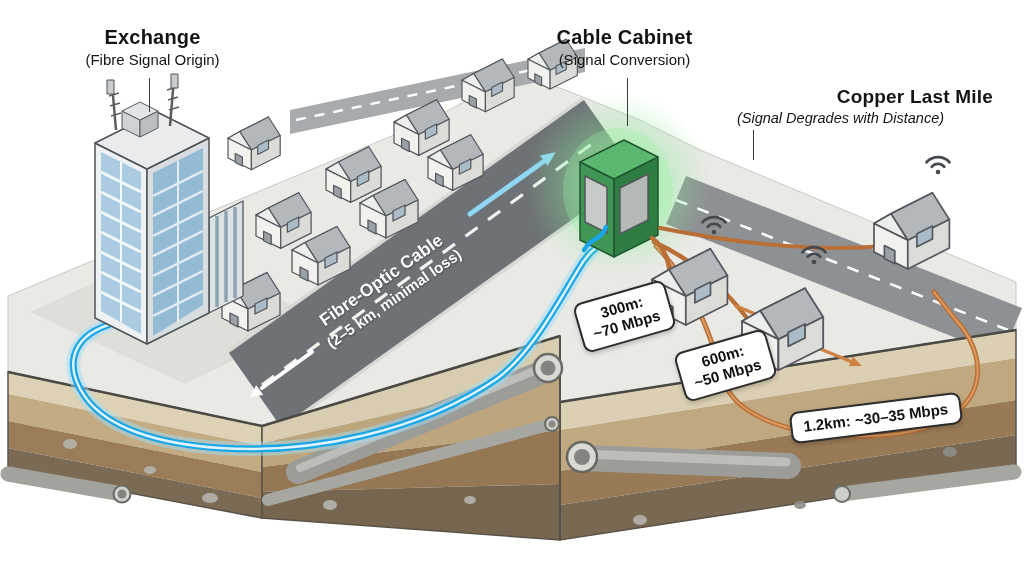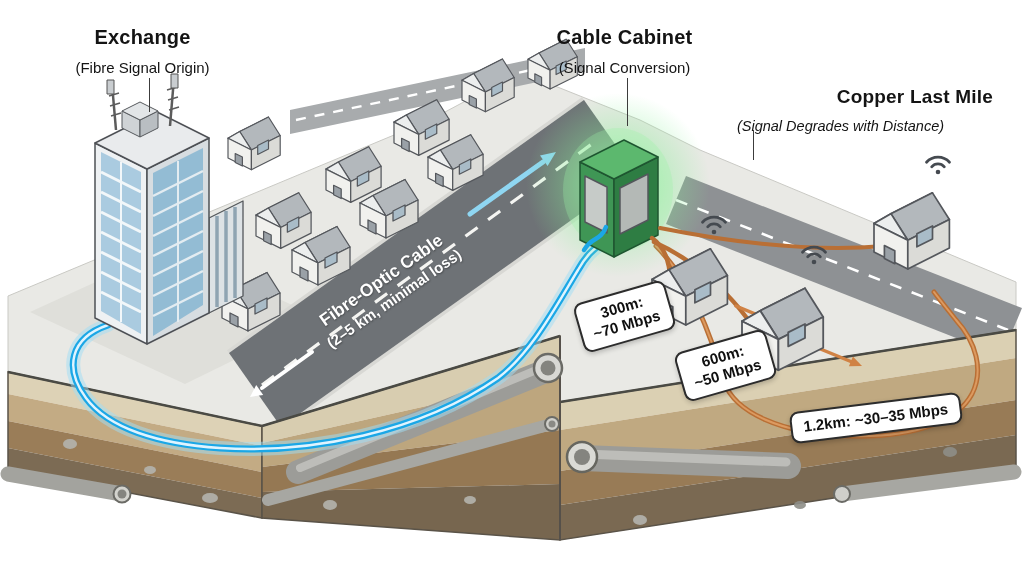--- a/index.html
+++ b/index.html
@@ -4,21 +4,21 @@
 <style>
   html,body{margin:0;padding:0;background:#fff;}
   .stage{
     position:relative;width:1024px;height:572px;overflow:hidden;background:#ffffff;
     font-family:"Liberation Sans","DejaVu Sans",sans-serif;
   }
   .stage svg{position:absolute;left:0;top:0;}
   .lab{position:absolute;text-align:center;color:#141414;}
   .lab-title{font-weight:bold;font-size:20px;letter-spacing:.2px;}
   .lab-title.sm{font-size:19px;text-align:right;}
-  .lab-sub{font-size:15px;margin-top:10px;}
+  .lab-sub{font-size:15px;margin-top:2px;}
   .lab-sub.sm{font-size:14.5px;font-style:italic;}
   .conn{position:absolute;width:0;border-left:1.6px solid #3c3c3c;}
   .roadtext{
     position:absolute;left:262px;top:268px;width:250px;text-align:center;color:#ffffff;
     transform:rotate(-35deg);transform-origin:50% 50%;text-shadow:0 1px 2px rgba(0,0,0,.4);
   }
   .rt1{font-size:17.5px;font-weight:bold;}
   .rt2{font-size:15px;font-weight:bold;margin-top:3px;}
   .callout{
     position:absolute;background:#ffffff;border:2px solid #2c2c2c;border-radius:9px;
@@ -253,21 +253,21 @@
     <use href="#house" transform="translate(742,352) scale(1.4)"></use>
     <use href="#house" transform="translate(874,252) scale(1.3)"></use>
   </g>
   <g>
     <use href="#wifi" transform="translate(714,232) scale(1.15)"></use>
     <use href="#wifi" transform="translate(814,262) scale(1.15)"></use>
     <use href="#wifi" transform="translate(938,172) scale(1.15)"></use>
   </g>
 </svg>
 
-<div class="lab" style="left:30px;top:26px;width:225px;">
+<div class="lab" style="left:40px;top:26px;width:225px;">
   <div class="lab-title">Exchange</div>
   <div class="lab-sub">(Fibre Signal Origin)</div>
 </div>
 <div class="conn" style="left:149px;top:78px;height:34px;"></div>
 
 <div class="lab" style="left:512px;top:26px;width:225px;">
   <div class="lab-title">Cable Cabinet</div>
   <div class="lab-sub">(Signal Conversion)</div>
 </div>
 <div class="conn" style="left:627px;top:78px;height:48px;"></div>

